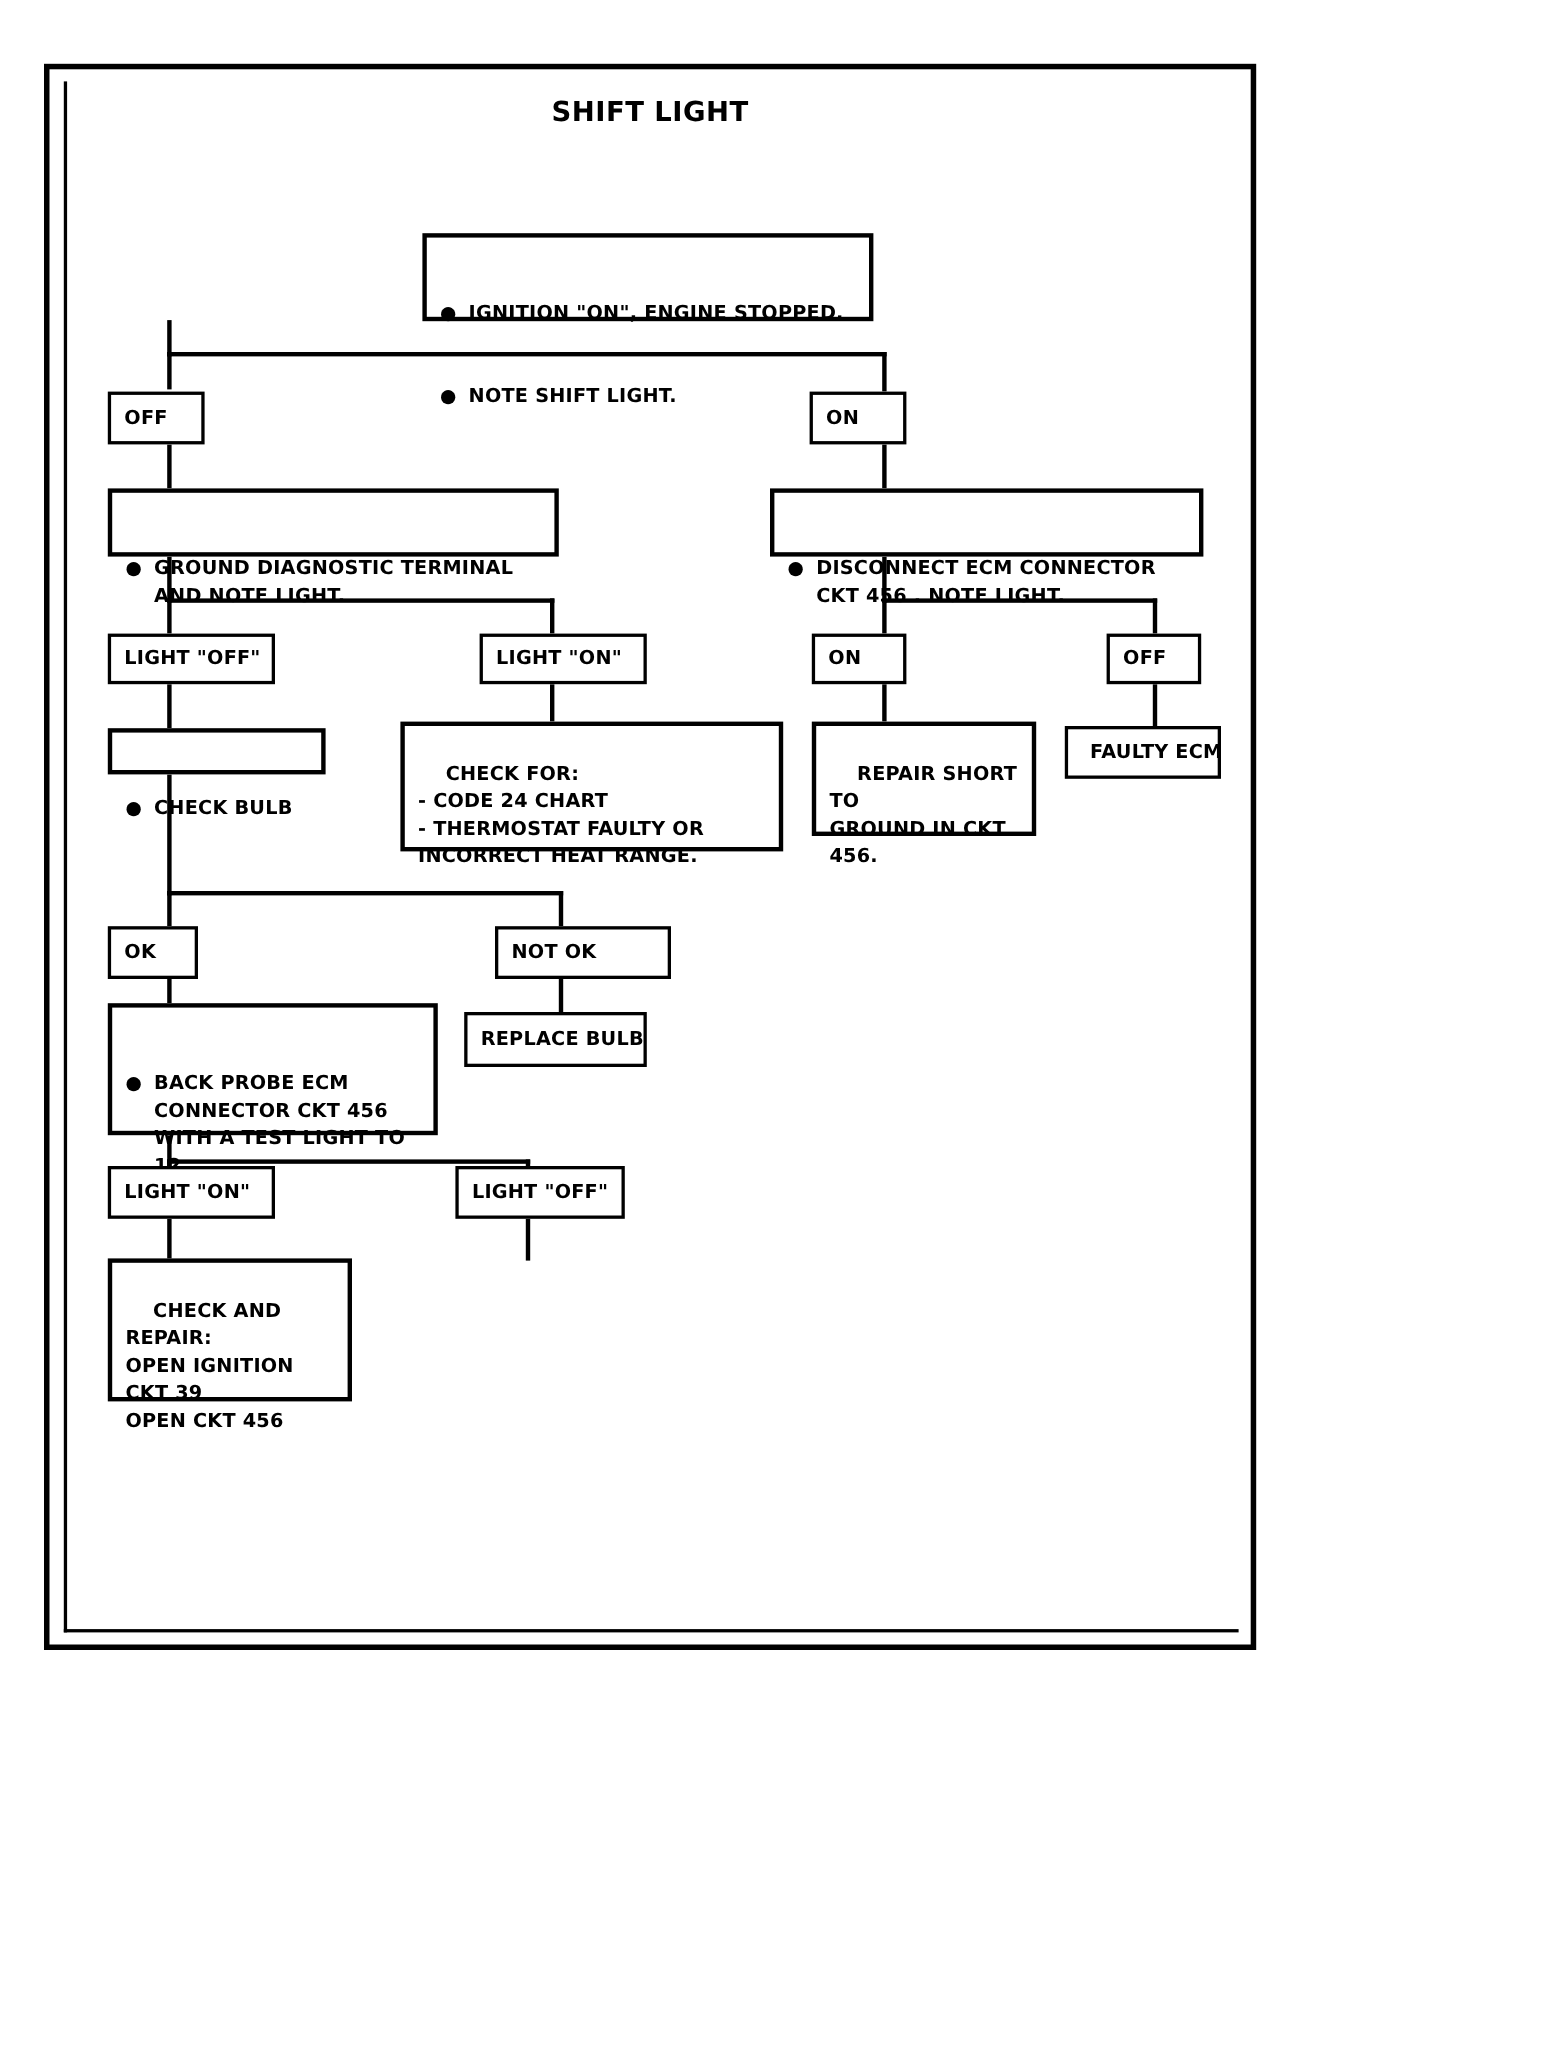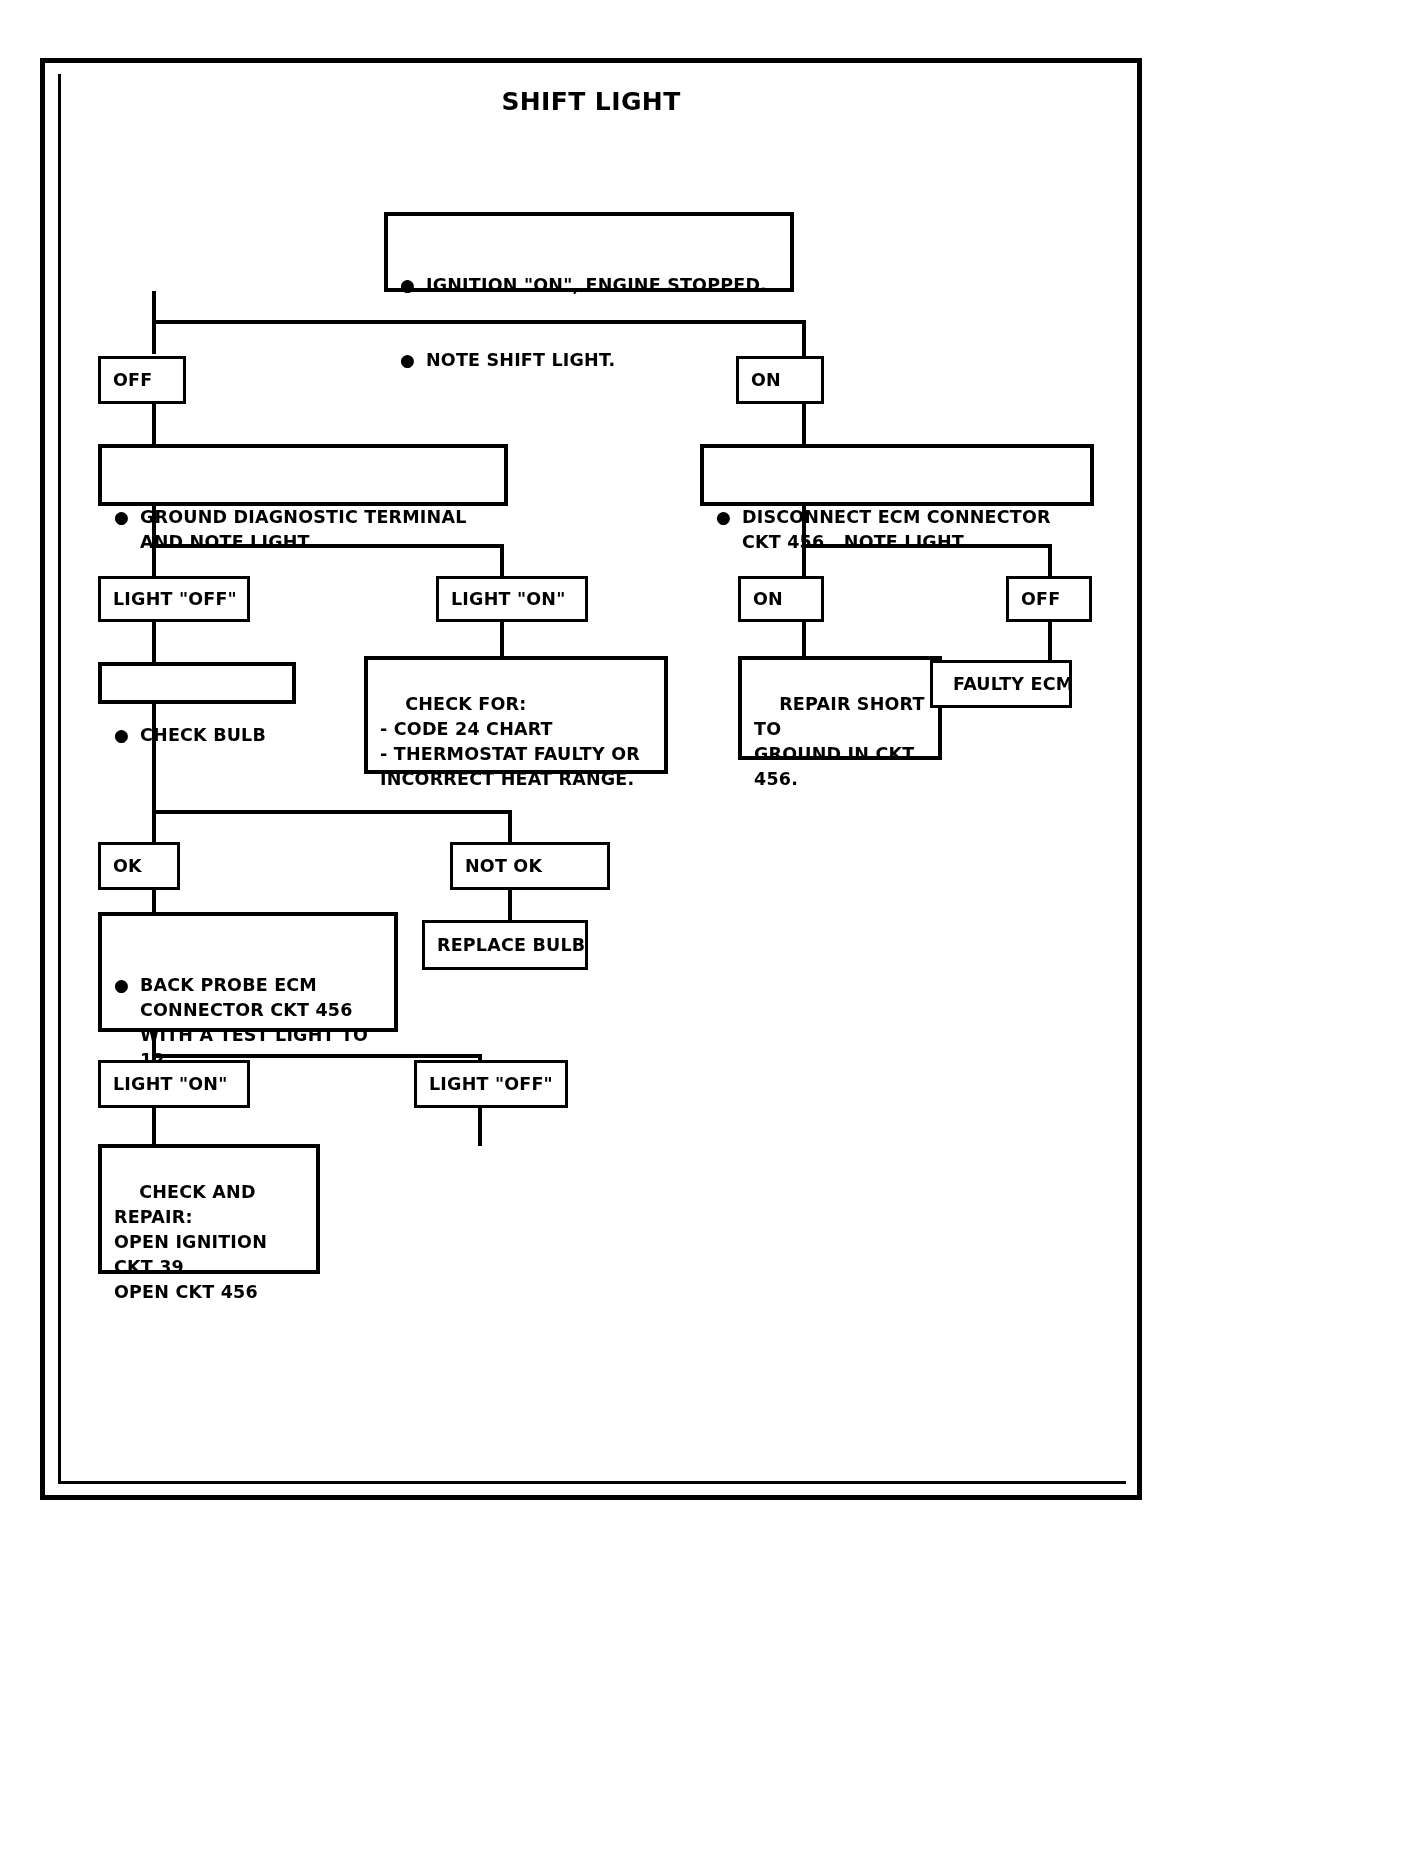--- a/index.html
+++ b/index.html
@@ -205,34 +205,34 @@
     <span>OFF</span>
   </div>
 
   <div class="box" style="left:98px; top:662px; width:198px; height:42px;">
     <div class="bullet-row">
       <span class="bullet">●</span>
       <span class="bullet-text">CHECK BULB</span>
     </div>
   </div>
 
-  <div class="box" style="left:364px; top:656px; width:304px; height:118px;">
+  <div class="box" style="left:364px; top:656px; width:348px; height:118px;">
     <span class="plain-text">CHECK FOR:
 - CODE 24 CHART
 - THERMOSTAT FAULTY OR
   INCORRECT HEAT RANGE.</span>
   </div>
 
   <div class="box" style="left:738px; top:656px; width:204px; height:104px;">
     <span class="plain-text">REPAIR SHORT TO
 GROUND IN CKT
 456.</span>
   </div>
 
-  <div class="box thin center" style="left:930px; top:660px; width:142px; height:48px;padding-left:20px;">
+  <div class="box thin center" style="left:968px; top:660px; width:142px; height:48px;padding-left:20px;">
     <span>FAULTY ECM</span>
   </div>
 
   <div class="box thin center" style="left:98px; top:842px; width:82px; height:48px;">
     <span>OK</span>
   </div>
 
   <div class="box thin center" style="left:450px; top:842px; width:160px; height:48px;text-align:center;">
     <span>NOT OK</span>
   </div>

